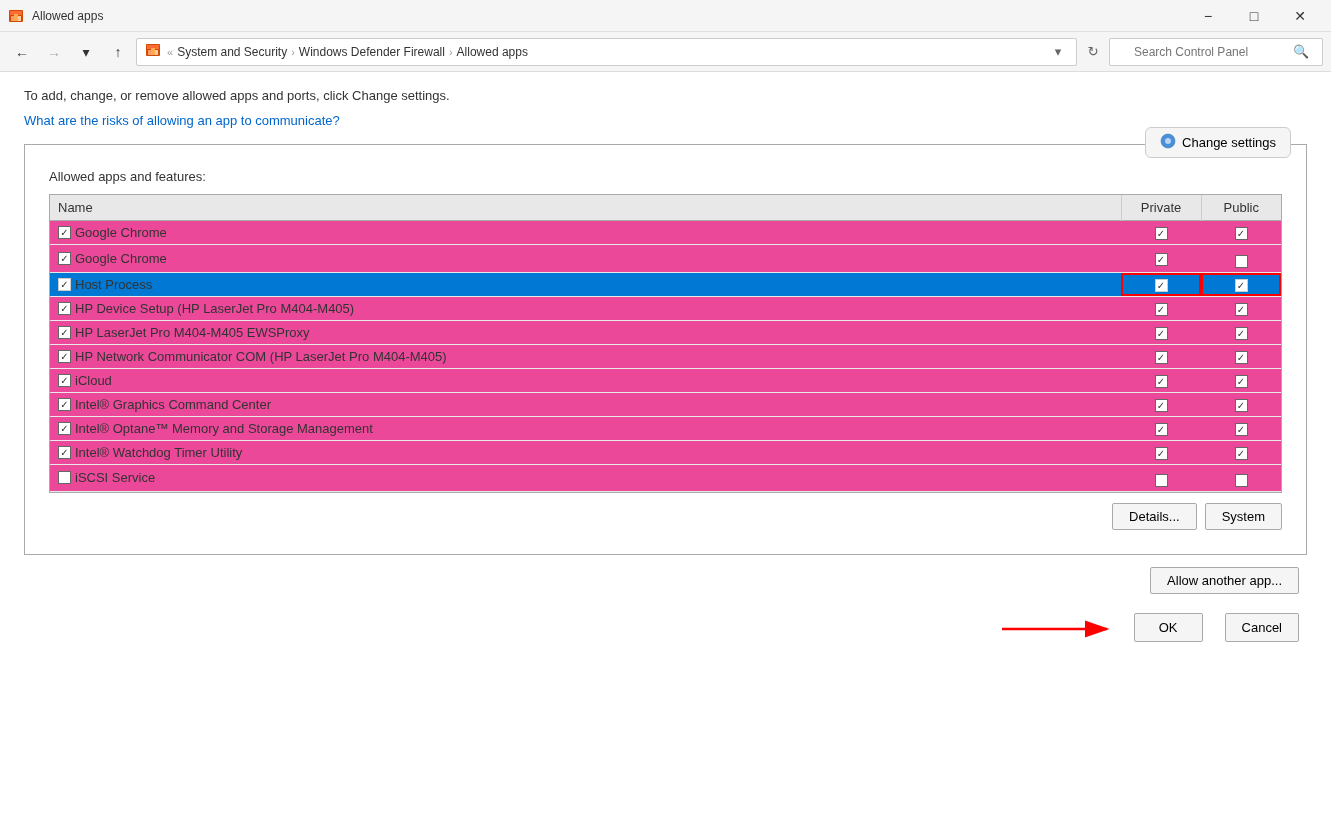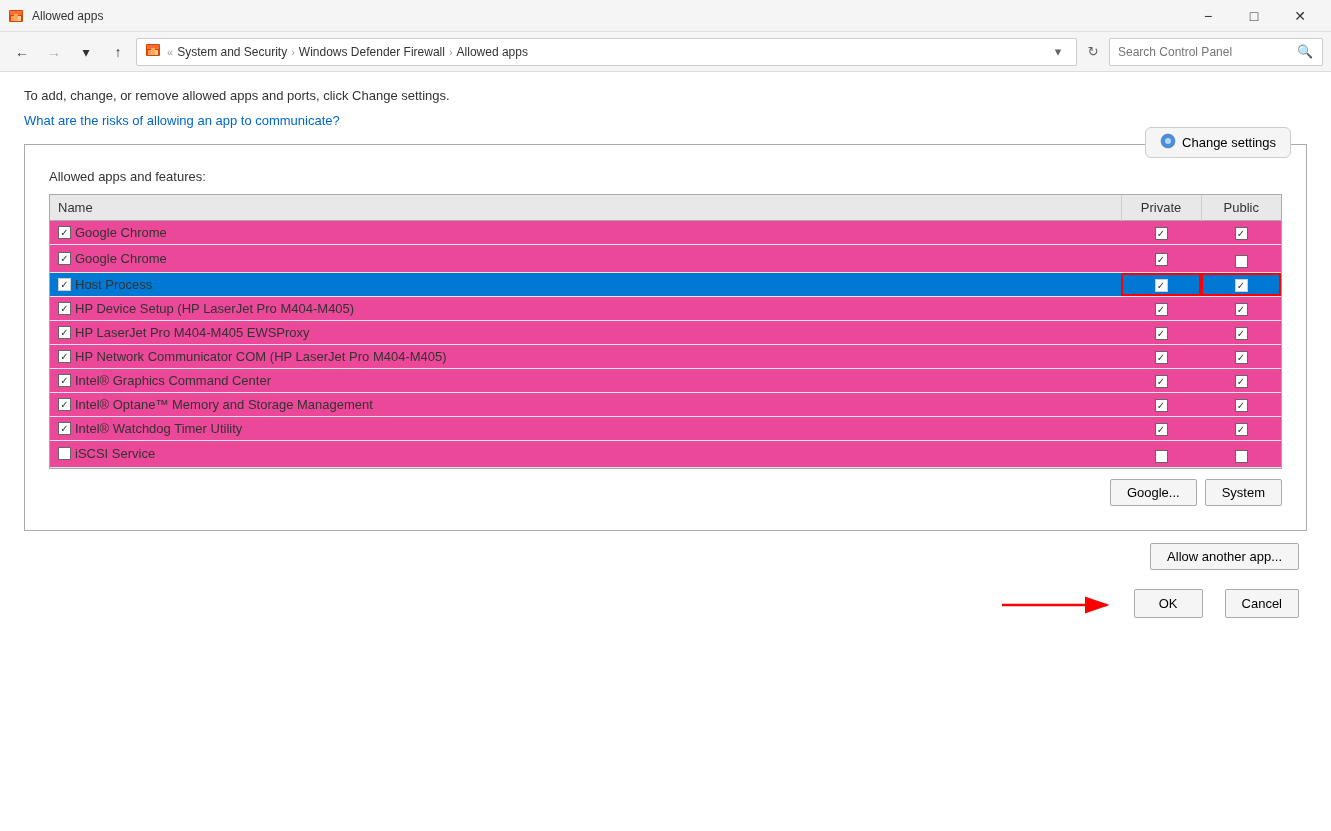--- a/index.html
+++ b/index.html
@@ -115,21 +115,21 @@
     }
 
     .search-box {
       width: 214px;
       height: 28px;
       background: white;
       border: 1px solid #ccc;
       border-radius: 2px;
       display: flex;
       align-items: center;
-      padding: 0 8px;
+      padding: 0 24px;
       gap: 4px;
     }
     .search-box input {
       border: none;
       outline: none;
       flex: 1;
       font-size: 12px;
       color: #999;
       background: transparent;
     }
@@ -470,20 +470,30 @@
                   <span>HP Network Communicator COM (HP LaserJet Pro M404-M405)</span>
                 </div>
               </td>
               <td class="col-private center"><span class="cb checked"></span></td>
               <td class="col-public center"><span class="cb checked"></span></td>
             </tr>
             <tr>
               <td class="col-name">
                 <div class="checkbox-cell">
                   <span class="cb checked"></span>
+                  <span>iCloud</span>
+                </div>
+              </td>
+              <td class="col-private center"><span class="cb checked"></span></td>
+              <td class="col-public center"><span class="cb checked"></span></td>
+            </tr>
+            <tr>
+              <td class="col-name">
+                <div class="checkbox-cell">
+                  <span class="cb checked"></span>
                   <span>Intel® Graphics Command Center</span>
                 </div>
               </td>
               <td class="col-private center"><span class="cb checked"></span></td>
               <td class="col-public center"><span class="cb checked"></span></td>
             </tr>
             <tr>
               <td class="col-name">
                 <div class="checkbox-cell">
                   <span class="cb checked"></span>
@@ -511,21 +521,21 @@
                 </div>
               </td>
               <td class="col-private center"><span class="cb unchecked"></span></td>
               <td class="col-public center"><span class="cb unchecked"></span></td>
             </tr>
           </tbody>
       </table>
     </div>
 
     <div class="panel-buttons">
-      <button class="panel-btn">Google...</button>
+      <button class="panel-btn">Details...</button>
       <button class="panel-btn">System</button>
     </div>
   </div>
 
   <div class="allow-another-wrapper">
     <button class="panel-btn">Allow another app...</button>
   </div>
 
   <div class="bottom-buttons">
 

